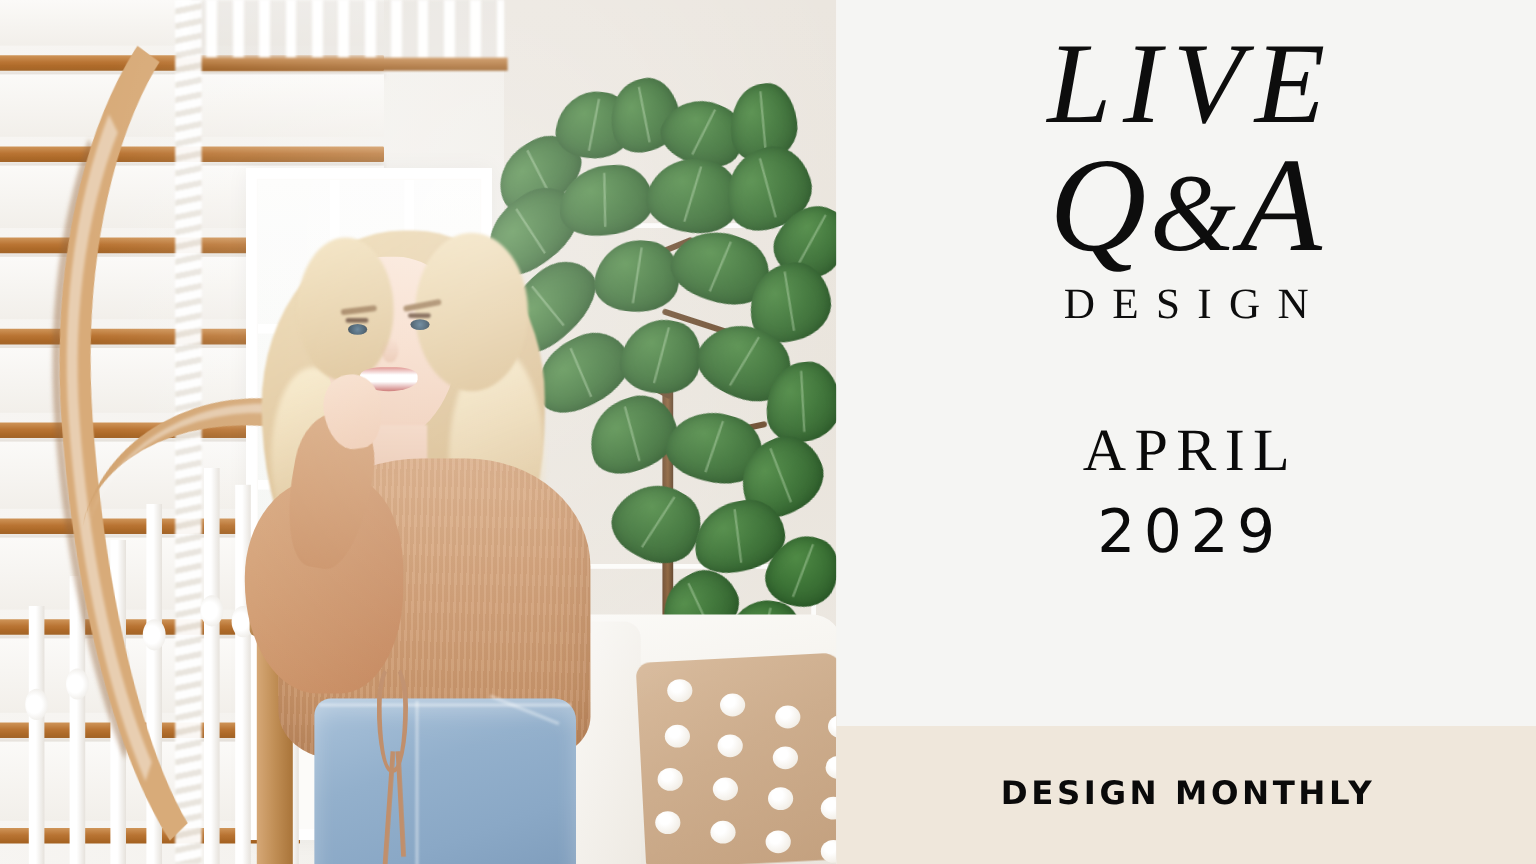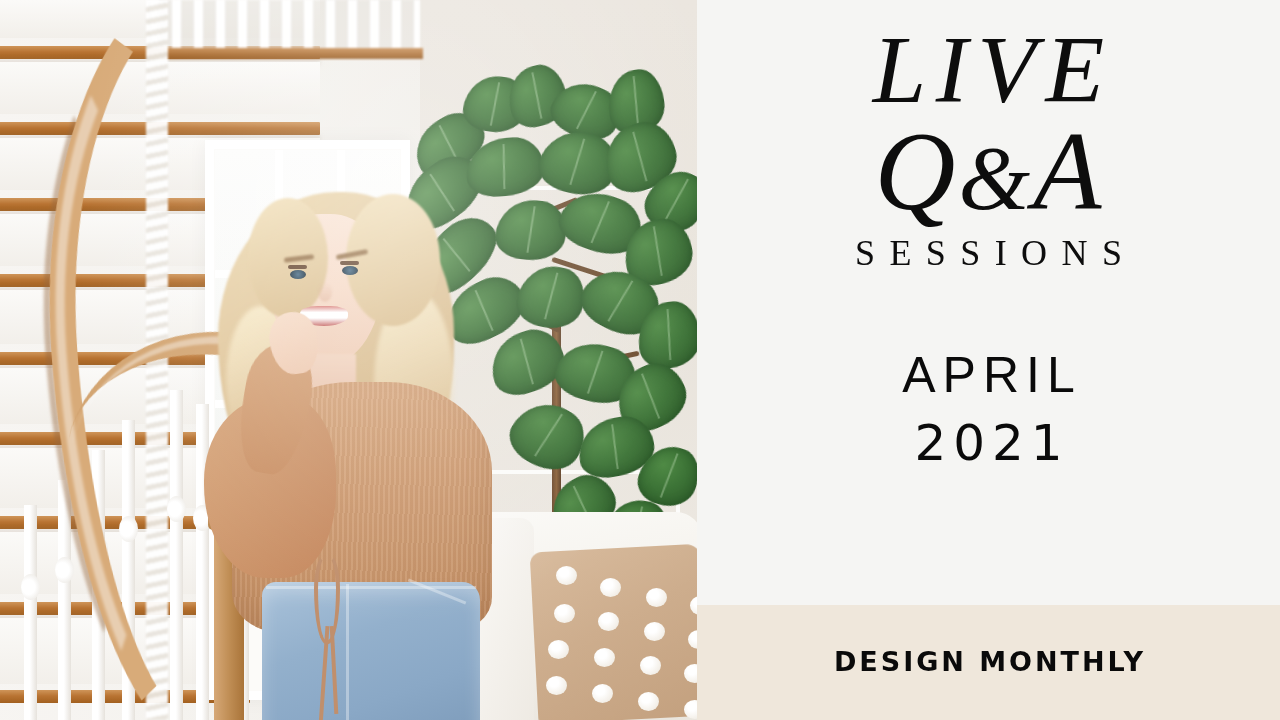--- a/index.html
+++ b/index.html
@@ -375,21 +375,21 @@
     margin-top:4px;
     text-indent:.40em;
   }
   .rule {
     width:432px; height:5px;
     background:#6b625c;
     margin-top:28px;
     border-radius:2px;
   }
   .month {
-    font-family:Liberation Sans, sans-serif;
+    font-family:Liberation Serif, serif;
     font-size:50px;
     font-weight:400;
     letter-spacing:.14em;
     color:#0a0a0a;
     margin-top:44px;
     text-indent:.14em;
   }
   .year {
     font-family:"DejaVu Sans", sans-serif;
     font-size:50px;
@@ -595,26 +595,26 @@
     </div>
   </div>
 
   <div class="panel">
 
     <div class="panel-top">
       <div class="live">LIVE</div>
 
       <div class="qa"><span>Q</span><span class="amp">&amp;</span><span>A</span></div>
 
-      <div class="monthly">SESSIONS</div>
+      <div class="monthly">DESIGN</div>
 
       <div class="rule"></div>
 
       <div class="month">APRIL</div>
-      <div class="year">2021</div>
+      <div class="year">2029</div>
     </div>
 
     <div class="band">
       <div class="band-l1">DESIGN MONTHLY</div>
     </div>
 
   </div>
 </div>
 
 </body></html>

